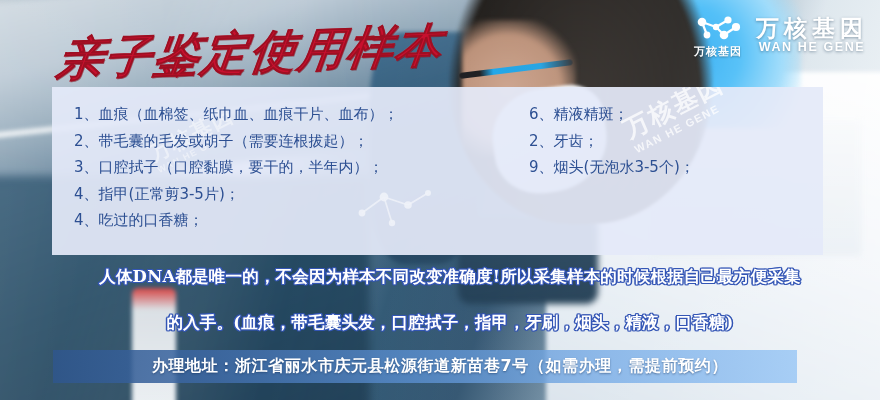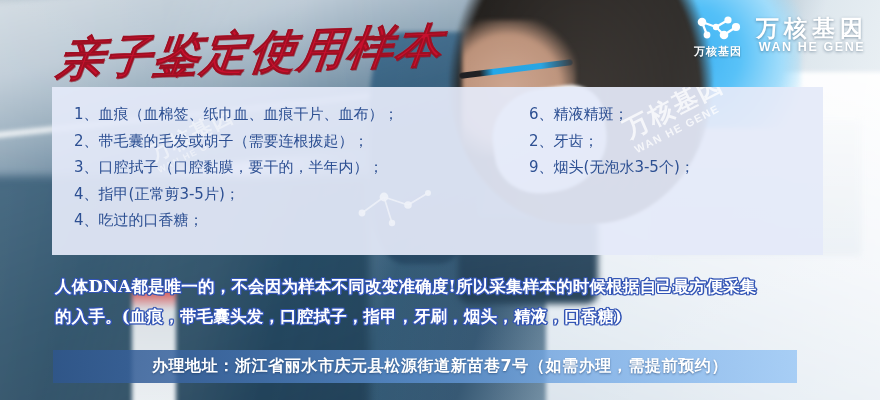--- a/index.html
+++ b/index.html
@@ -204,35 +204,36 @@
   .li {
     font-size:15px;
     line-height:26.5px;
     color:#2c4f92;
     white-space:nowrap;
     font-family:"DejaVu Sans","Liberation Sans",sans-serif;
   }
 
   
   .midpara {
-    position:absolute; left:55px; top:272px; width:790px;
+    position:absolute; left:55px; top:262px; width:790px;
     z-index:6;
     font-family:"DejaVu Serif","Liberation Serif",serif;
     font-weight:bold;
     font-size:16.5px;
     line-height:30px;
     color:#ffffff;
     text-shadow:
       -1px -1px 0 #3355b5, 1px -1px 0 #3355b5,
       -1px  1px 0 #3355b5, 1px  1px 0 #3355b5,
        0   -1.4px 0 #3355b5, 0 1.4px 0 #3355b5,
       -1.4px 0 0 #3355b5, 1.4px 0 0 #3355b5;
     letter-spacing:.2px;
-  }
-  .midpara .l2 { display:block; }
+    text-align:center;
+  }
+  .midpara .l2 { display:block;margin-top:16px; }
 
   
   .addrbar {
     position:absolute; left:53px; top:350px; width:744px; height:33px;
     background:linear-gradient(90deg,
       rgba(47,86,140,.88) 0%,
       rgba(62,106,166,.86) 22%,
       rgba(88,140,203,.84) 48%,
       rgba(123,174,231,.82) 74%,
       rgba(150,197,245,.80) 100%);

